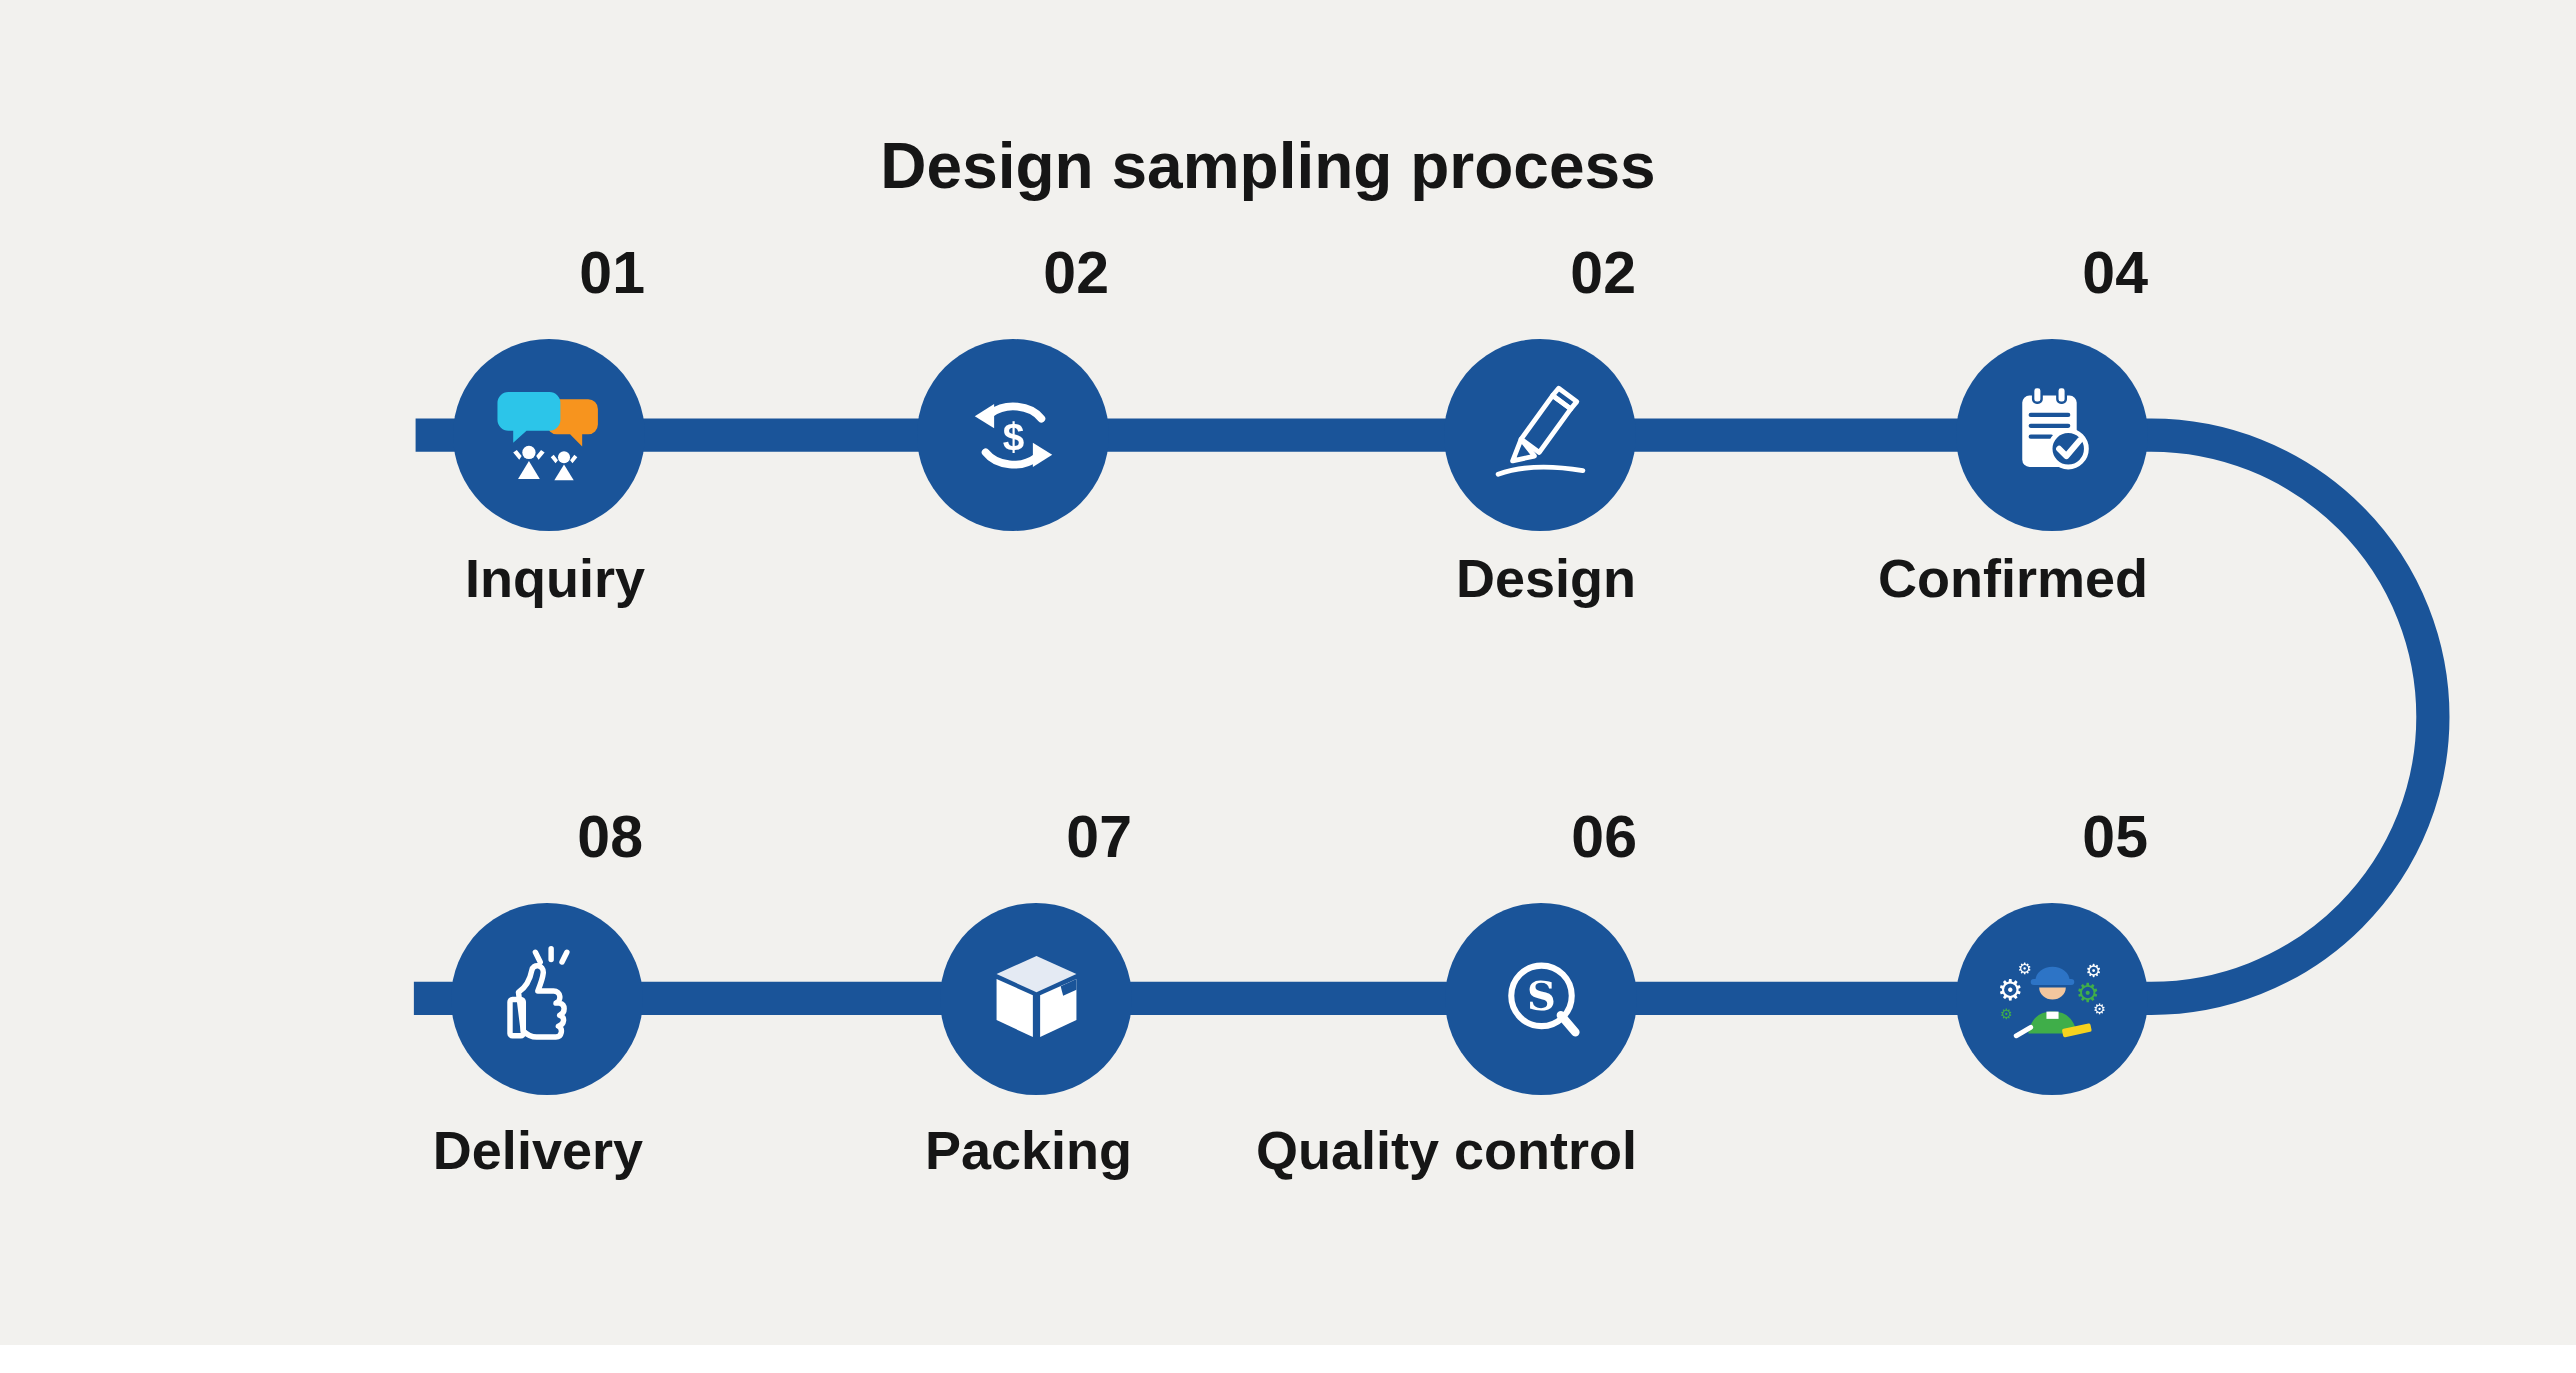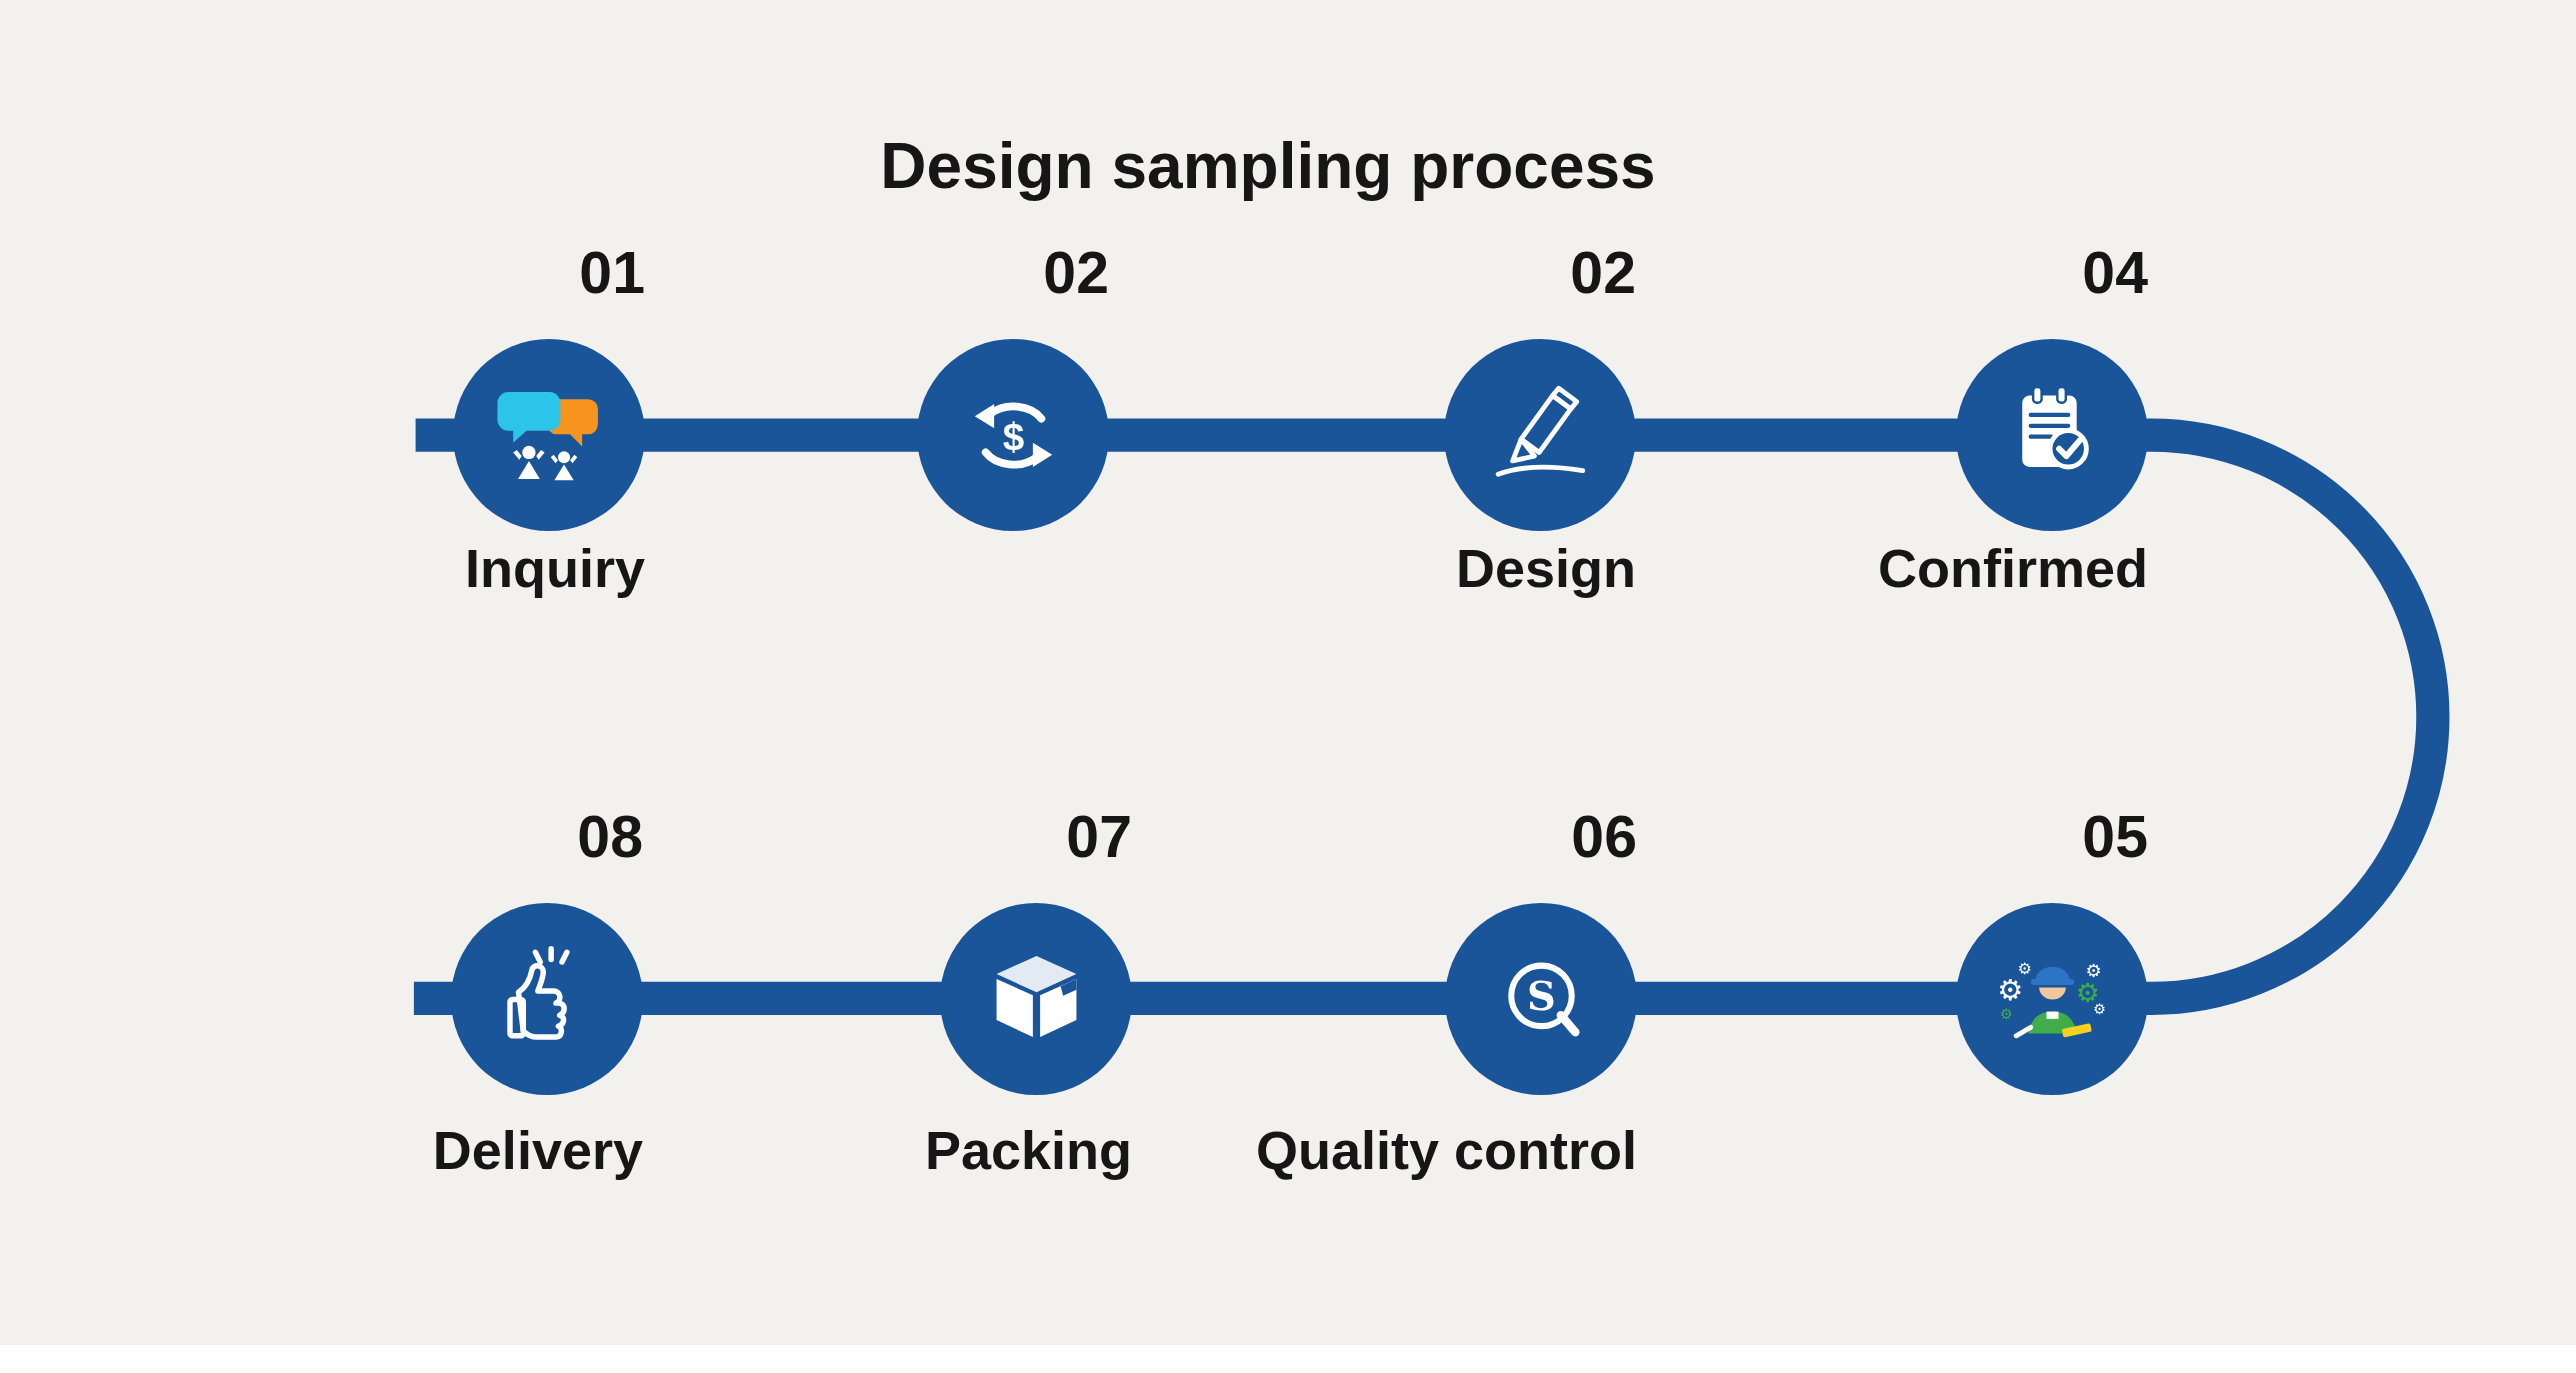--- a/index.html
+++ b/index.html
@@ -21,21 +21,21 @@
   }
   .step{position:absolute;width:458px;display:flex;flex-direction:column;align-items:flex-end}
   .row-top{top:239px}
   .row-bottom{top:803px}
   .num{font-size:59px;line-height:69px;height:69px;font-weight:bold;color:var(--text-dark)}
   .circle{
     width:192px;height:192px;border-radius:50%;background:var(--accent-blue);
     margin-top:31px;display:flex;align-items:center;justify-content:center;
   }
   .circle svg{width:121px;height:121px}
-  .label{font-size:54px;line-height:64px;font-weight:bold;margin-top:5px;white-space:nowrap}
+  .label{font-size:54px;line-height:64px;font-weight:bold;margin-top:15px;white-space:nowrap}
   .row-bottom .label{margin-top:23px}
   .s1{left:187px}.s2{left:651px}.s3{left:1178px}.s4{left:1690px}
   .s5{left:1690px}.s6{left:1179px}.s7{left:674px}.s8{left:185px}
   .bottom-strip{position:absolute;left:0;bottom:0;width:100%;height:29px;background:#ffffff}
 
   
   .ic-fill-white{fill:#ffffff}
   .ic-fill-light{fill:#e4eaf3}
   .ic-fill-cyan{fill:var(--chat-cyan)}
   .ic-fill-orange{fill:var(--chat-orange)}

